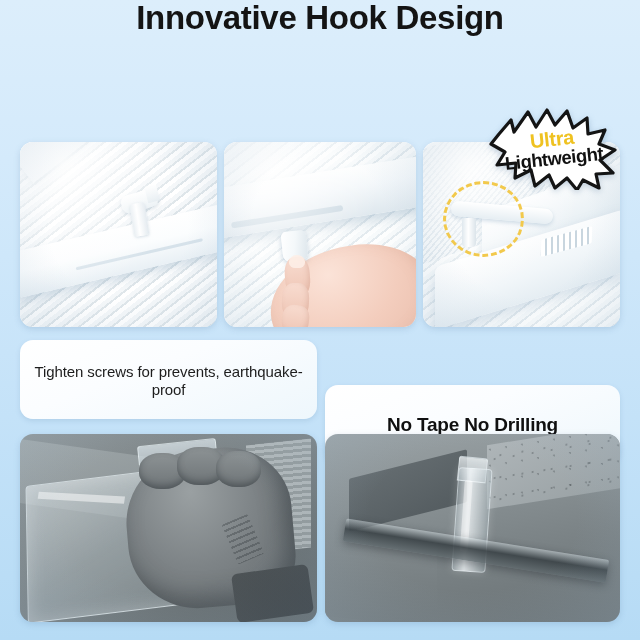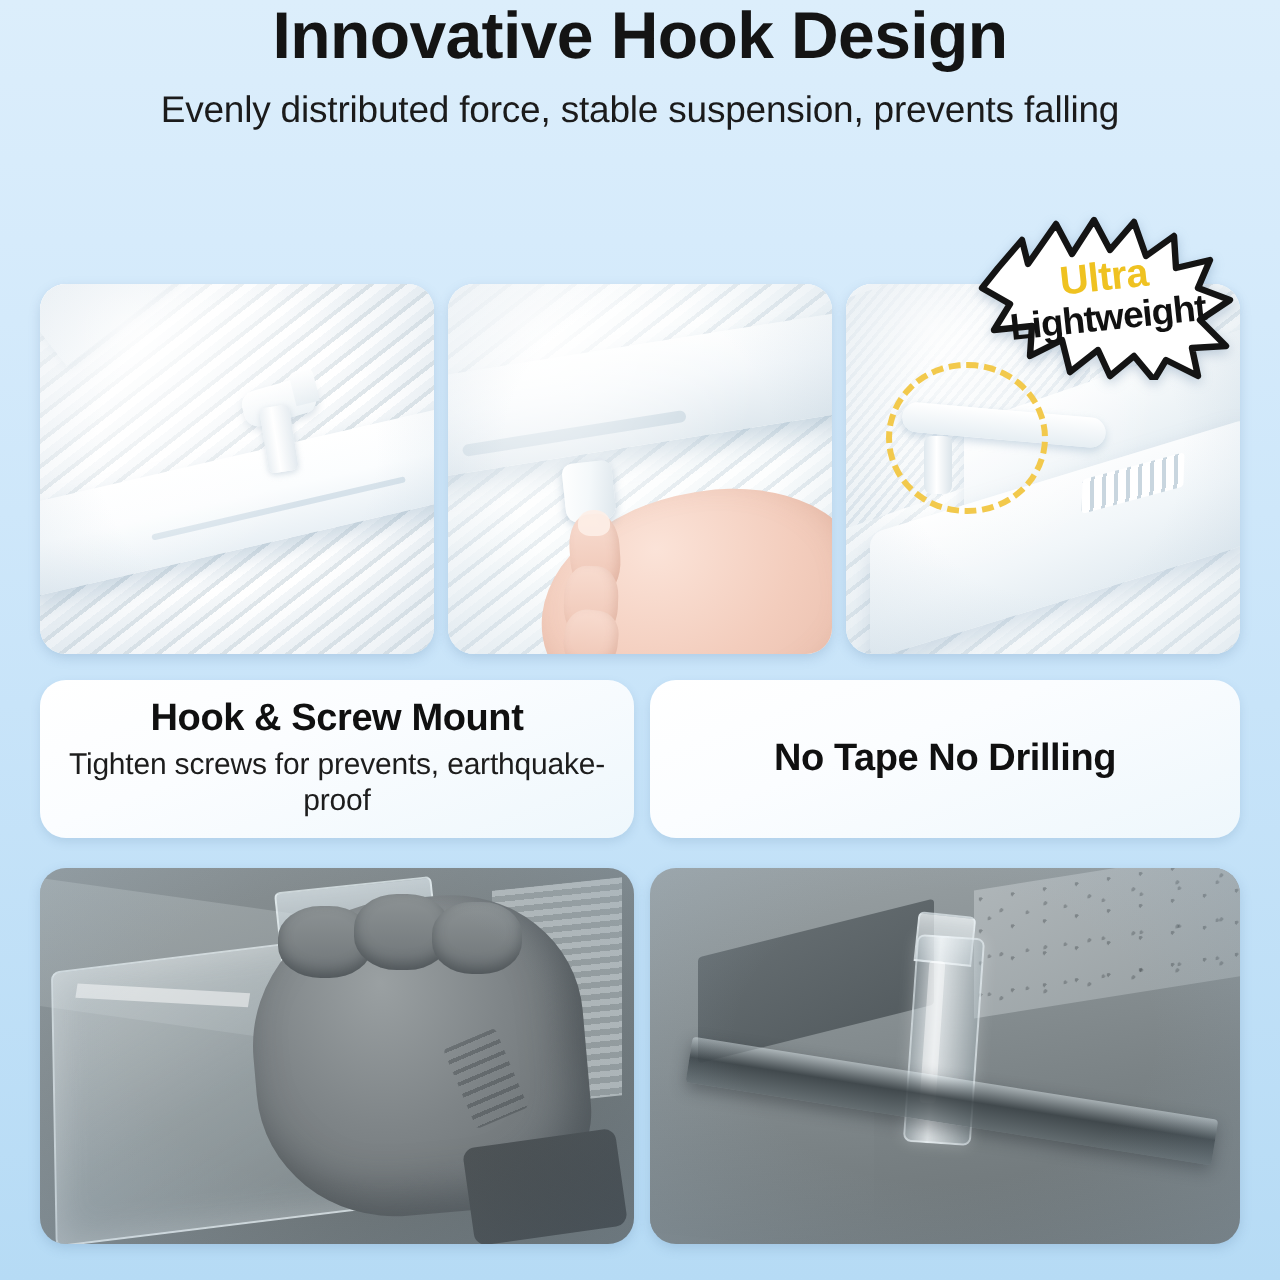--- a/index.html
+++ b/index.html
@@ -303,21 +303,21 @@
     box-shadow: 0 2px 5px rgba(90,130,165,0.18);
     display: flex;
     flex-direction: column;
     align-items: center;
     justify-content: center;
     text-align: center;
     padding: 0 8px;
     box-sizing: border-box;
   }
   .feat-left  { left: 20px;  width: 297px; }
-  .feat-right { left: 325px; width: 295px; }
+  .feat-right { left: 325px; width: 295px; margin-top: 45px; }
   .feat-title {
     font-size: 19px;
     font-weight: bold;
     color: #101010;
     line-height: 1.15;
     letter-spacing: -0.2px;
   }
   .feat-desc {
     font-size: 15px;
     color: #1d1d1d;
@@ -483,21 +483,20 @@
     border: 1px solid rgba(238,246,249,0.5);
     border-radius: 3px 3px 0 0;
     transform: rotate(6deg);
   }
 </style>
 </head>
 <body>
 
 <div class="header">
   <h1 class="title">Innovative Hook Design</h1>
-  <p class="subtitle">Evenly distributed force, stable suspension, prevents falling</p>
 </div>
 
 <div class="panel p1">
   <div class="ceiling"></div>
   <div class="ceil-corner"></div>
   <div class="bar1"></div>
   <div class="hook1-head"></div>
   <div class="hook1-stem"></div>
   <div class="hook1-tip"></div>
   <div class="glare"></div>
@@ -534,21 +533,20 @@
   <svg viewBox="0 0 128 82" xmlns="http://www.w3.org/2000/svg">
     <polygon points="10,26 22,12 25,24 39,4 47,19 58,2 66,17 78,3 84,20 98,10 99,26 116,22 110,36 126,42 111,52 124,65 107,66 110,80 94,72 88,82 78,70 66,80 60,67 46,78 42,62 26,70 27,55 8,57 16,44 2,36" fill="#ffffff" stroke="#141414" stroke-width="3.2" stroke-linejoin="round"></polygon>
   </svg>
   <div class="badge-text">
     <span class="badge-ultra">Ultra</span>
     <span class="badge-light">Lightweight</span>
   </div>
 </div>
 
 <div class="feat feat-left">
-  <div class="feat-title">Hook &amp; Screw Mount</div>
   <div class="feat-desc">Tighten screws for prevents, earthquake-proof</div>
 </div>
 
 <div class="feat feat-right">
   <div class="feat-title">No Tape No Drilling</div>
 </div>
 
 <div class="panel b1">
   <div class="bg-room"></div>
   <div class="wall-edge"></div>

